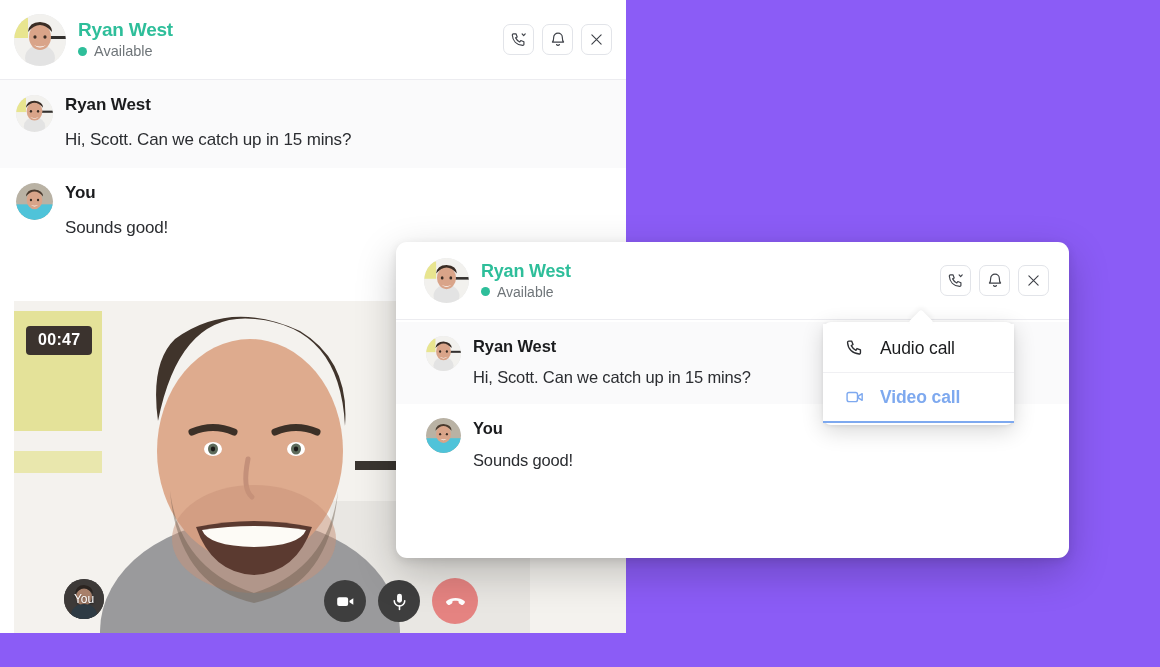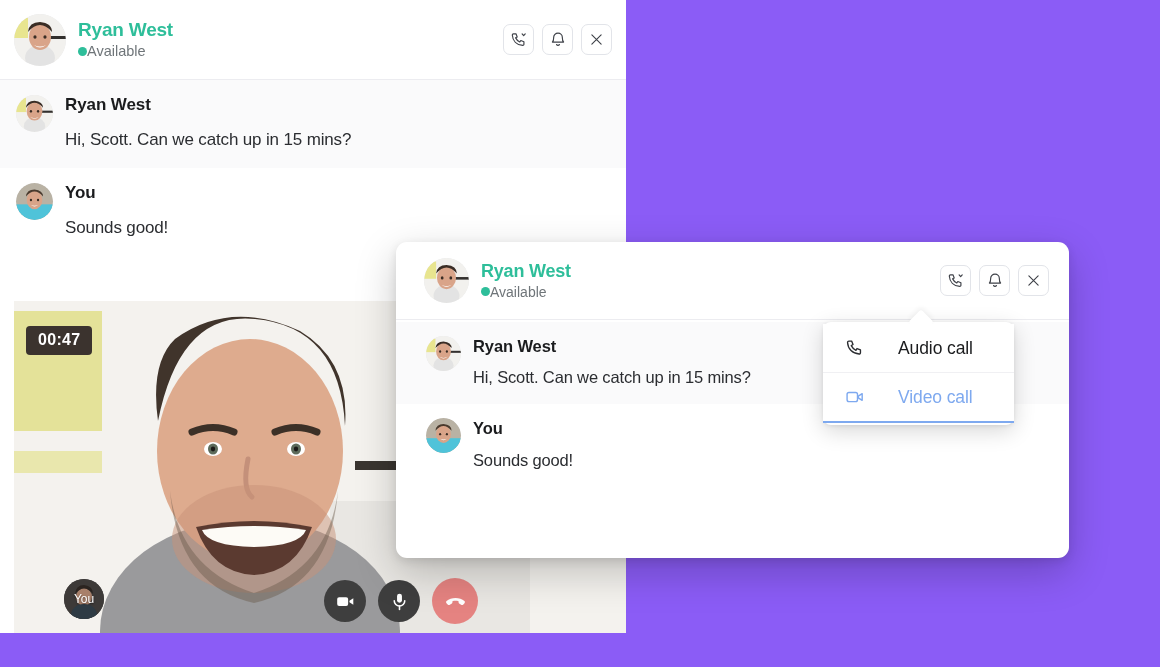--- a/index.html
+++ b/index.html
@@ -58,20 +58,21 @@
     font-weight: 700;
     color: #2ebe9a;
     letter-spacing: -0.2px;
     line-height: 1.15;
   }
   .hdr-status {
     font-size: 14.5px;
     color: #6f7579;
     display: flex;
     align-items: center;
+    gap: 7px;
     line-height: 1.15;
   }
   .status-dot {
     width: 9px; height: 9px;
     border-radius: 50%;
     background: #2ebe9a;
     display: inline-block;
   }
 
   .hdr-actions {
@@ -239,30 +240,30 @@
     width: 18px; height: 18px;
     background: #fff;
     transform: rotate(45deg);
     border-radius: 3px;
     box-shadow: -2px -2px 5px rgba(0,0,0,.05);
   }
   .dd-item {
     position: relative;
     display: flex;
     align-items: center;
-    gap: 32px;
+    gap: 14px;
     padding: 13px 16px 13px 21px;
     font-size: 17.5px;
     color: #1b1c1e;
     cursor: pointer;
     letter-spacing: -0.1px;
     background: #fff;
     z-index: 1;
   }
-  .dd-item + .dd-item { border-top: 1px solid #f0f0f3; }
+  .dd-item + .dd-item { border-top: 1px solid #f0f0f3; font-weight: bold; }
   .dd-item.active {
     color: #7ea9ef;
     border-bottom: 2px solid #7ea9ef;
   }
   .dd-item.active + .dd-item { border-top: none; }
   .dd-ico { width: 22px; height: 22px; display: flex; align-items: center; justify-content: center; flex: 0 0 auto; }
   .dd-ico svg { display: block; }
 </style>
 </head>
 <body>

